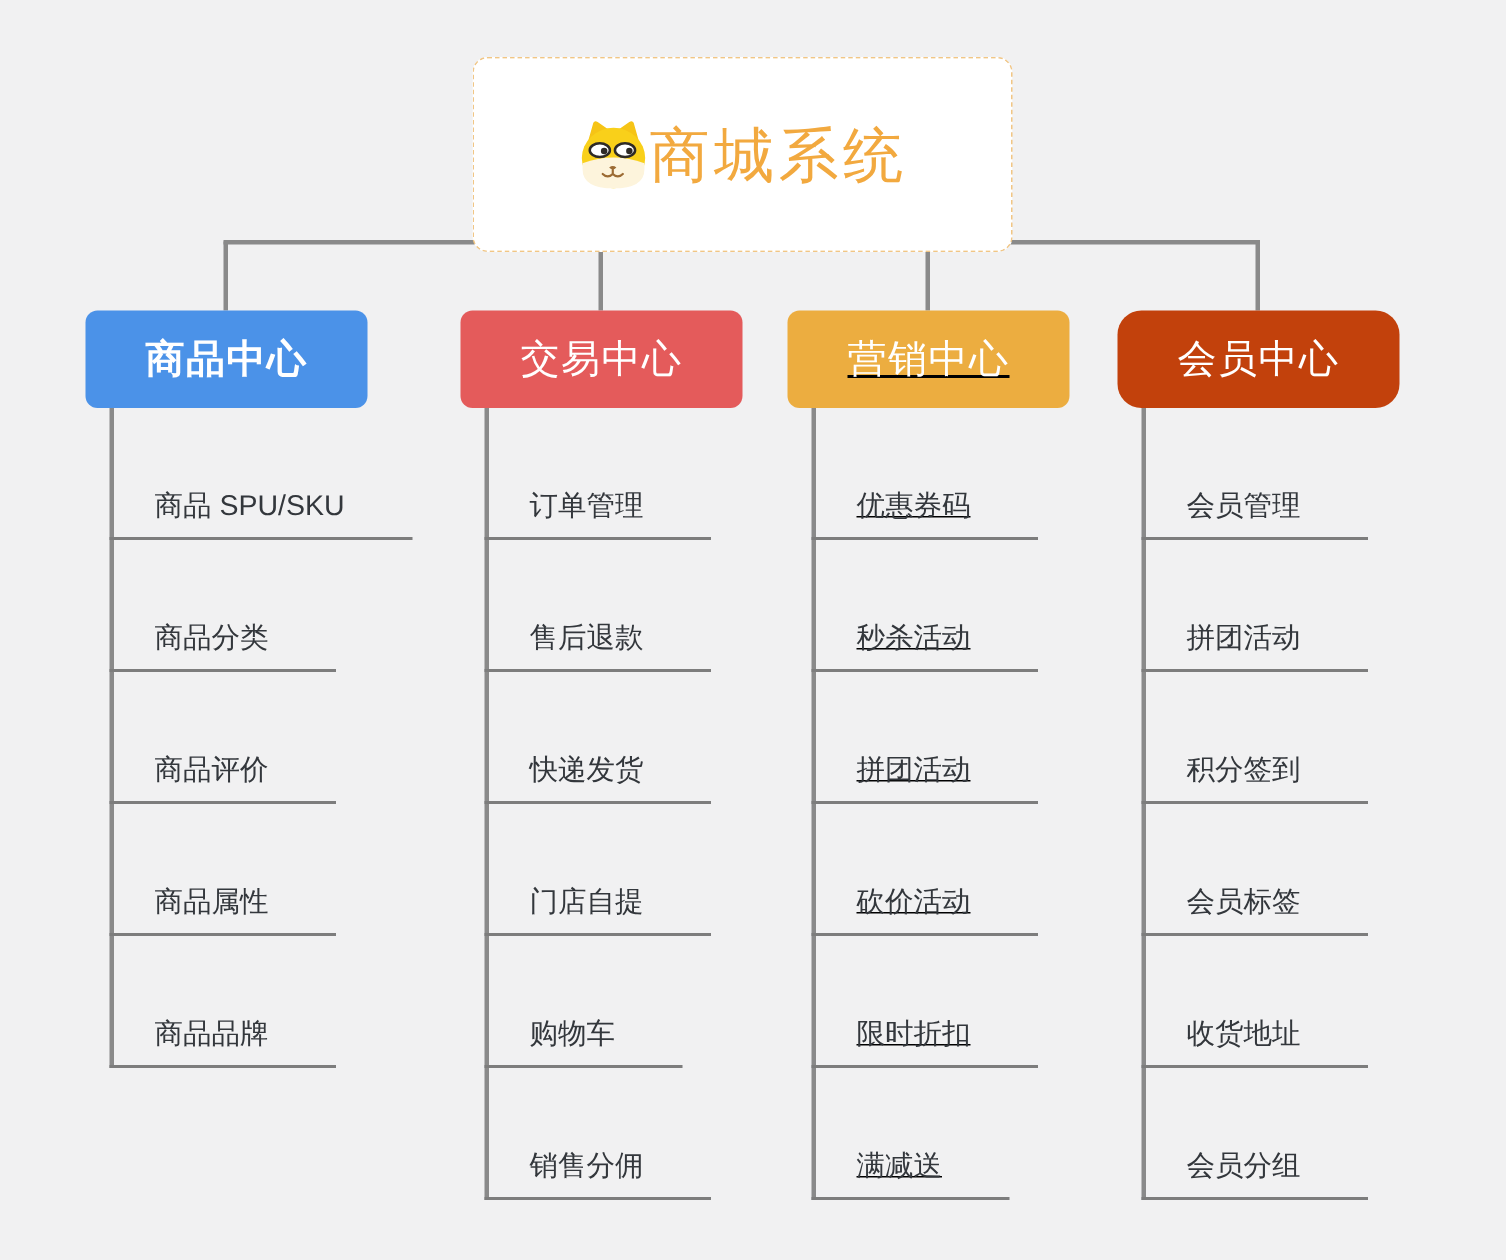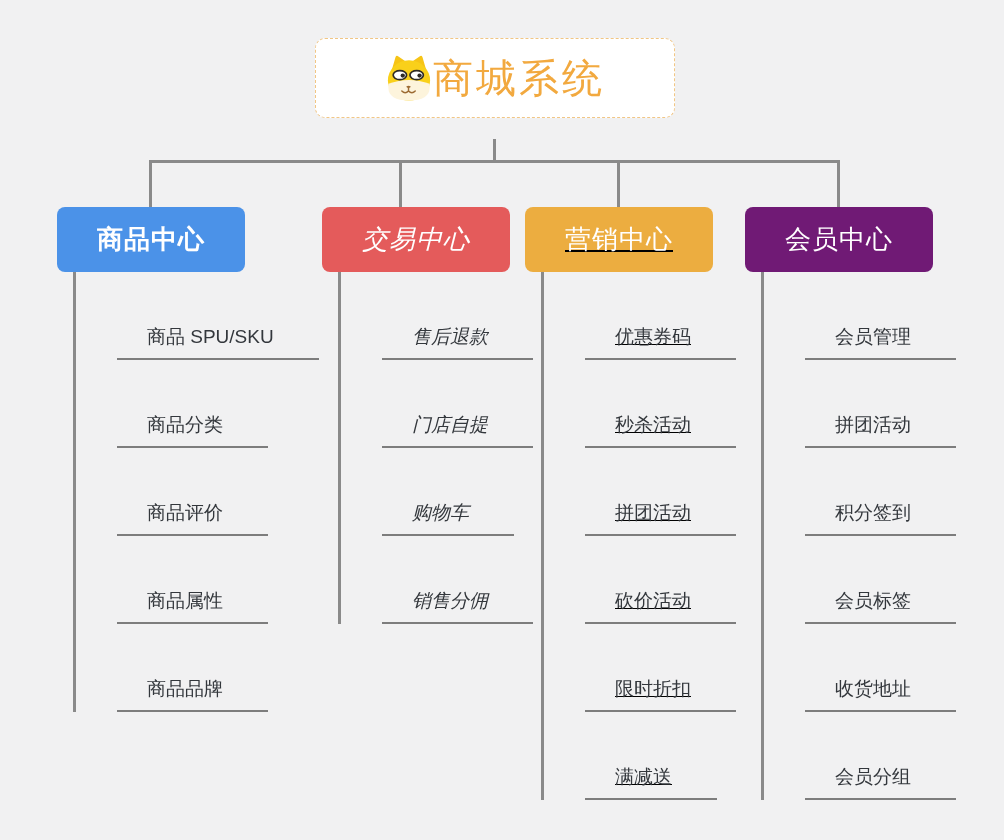--- a/index.html
+++ b/index.html
@@ -6,54 +6,53 @@
   body{
     width:1004px;height:840px;
     background:#F1F1F2;
     font-family:"Liberation Sans","DejaVu Sans",sans-serif;
     position:relative;overflow:hidden;
   }
   .canvas{position:absolute;inset:0;}
 
   
   .root-node{
-    position:absolute;left:315px;top:38px;width:360px;height:80px;
+    position:absolute;left:315px;top:38px;width:360px;height:130px;
     box-sizing:border-box;background:#FFFFFF;
     border:1px dashed #F1C685;border-radius:10px;
     display:flex;align-items:center;justify-content:center;
   }
   .root-icon{width:48px;height:48px;flex:0 0 auto;}
   .root-title{font-size:40px;letter-spacing:3px;white-space:nowrap;}
 
   
   .line{position:absolute;background:#8A8A8A;}
   .trunk{left:493px;top:139px;width:3px;height:23px;}
   .bus{left:149px;top:160px;width:691px;height:3px;}
   .drop{width:3px;top:161px;height:46px;}
   .drop-0{left:149px;}
   .drop-1{left:399px;}
   .drop-2{left:617px;}
   .drop-3{left:837px;}
 
   
   .branch{position:absolute;top:207px;width:188px;}
   .branch-0{left:57px;}
-  .branch-1{left:322px;font-style:italic;}
+  .branch-1{left:307px;}
   .branch-2{left:525px;text-decoration:underline;}
   .branch-3{left:745px;}
   .branch-header{
     height:65px;border-radius:8px;
     color:#FFFFFF;font-size:26px;letter-spacing:1px;
     display:flex;align-items:center;justify-content:center;
     white-space:nowrap;
   }
   .branch-items{
     margin-left:16px;
     border-left:3px solid #8A8A8A;
-    padding-left:44px;
   }
   .item{
     height:88px;
     display:flex;align-items:flex-end;
   }
   .item-label{
     display:inline-block;
     margin-left:-3px;
     border-bottom:2px solid #7D7D7D;
     padding:0 45px 8px 30px;
@@ -107,21 +106,27 @@
       <div class="item">
           <span class="item-label">商品品牌</span>
         </div>
     </div>
   </div>
 
   <div class="branch branch-1">
     <div class="branch-header" style="background-color: rgb(228, 91, 91);">交易中心</div>
     <div class="branch-items">
       <div class="item">
+          <span class="item-label">订单管理</span>
+        </div>
+      <div class="item">
           <span class="item-label">售后退款</span>
+        </div>
+      <div class="item">
+          <span class="item-label">快递发货</span>
         </div>
       <div class="item">
           <span class="item-label">门店自提</span>
         </div>
       <div class="item">
           <span class="item-label">购物车</span>
         </div>
       <div class="item">
           <span class="item-label">销售分佣</span>
         </div>
@@ -146,21 +151,21 @@
       <div class="item">
           <span class="item-label">限时折扣</span>
         </div>
       <div class="item">
           <span class="item-label">满减送</span>
         </div>
     </div>
   </div>
 
   <div class="branch branch-3">
-    <div class="branch-header" style="background-color: #701a75;">会员中心</div>
+    <div class="branch-header" style="background-color: #c2410c; border-radius: 16px;">会员中心</div>
     <div class="branch-items">
       <div class="item">
           <span class="item-label">会员管理</span>
         </div>
       <div class="item">
           <span class="item-label">拼团活动</span>
         </div>
       <div class="item">
           <span class="item-label">积分签到</span>
         </div>

